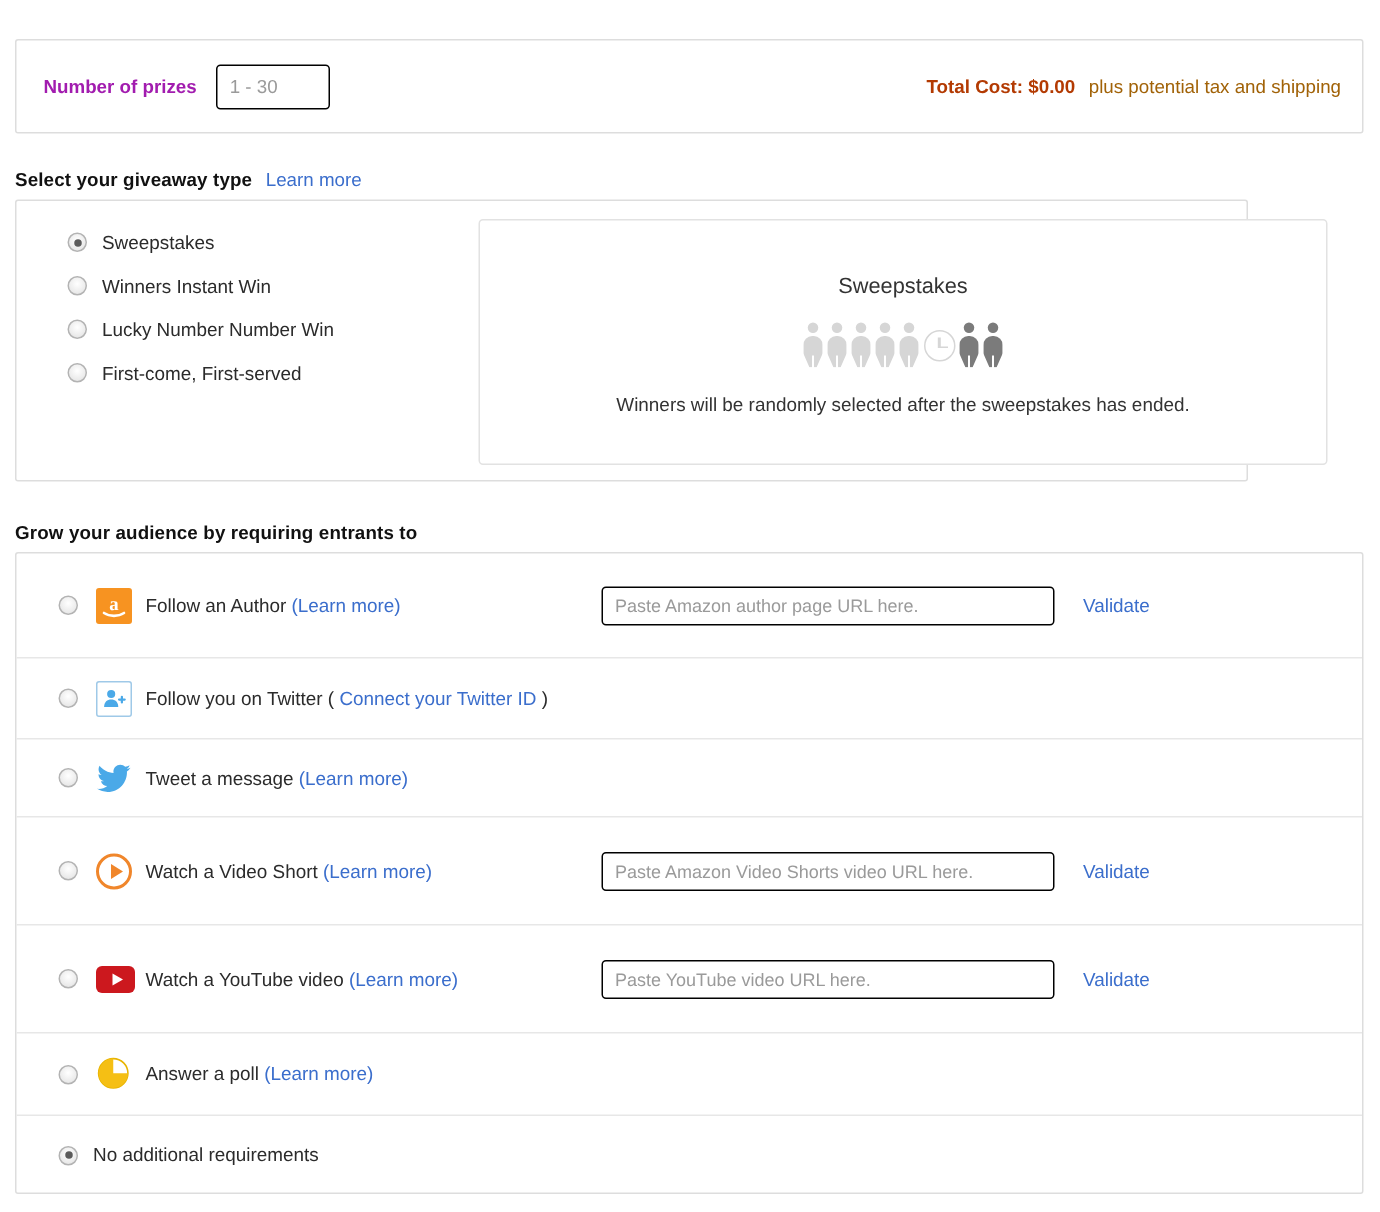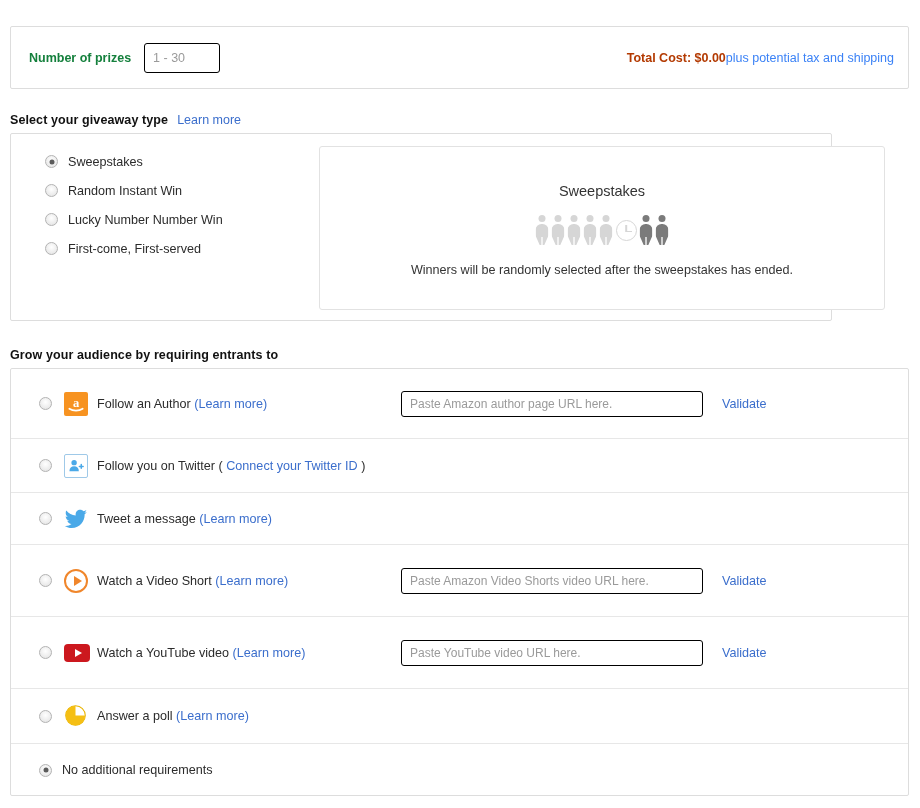--- a/index.html
+++ b/index.html
@@ -36,21 +36,21 @@
   #prize-heading { position: absolute; left: 10px; top: 4px; }
   #prize-card {
     position: absolute; left: 10px; top: 26px;
     width: 899px; height: 63px;
   }
   #prize-row {
     display: flex; align-items: center; height: 100%;
     padding: 0 14px 0 18px;
   }
   #prize-label {
-    font-size: 12.5px; font-weight: bold; color: #15803d;
+    font-size: 12.5px; font-weight: bold; color: #a21caf;
     margin-right: 13px;
   }
   .text-input {
     border: 1px solid #000000;
     border-radius: 3px;
     background: #ffffff;
     font-family: "Liberation Sans", sans-serif;
     font-size: 12.5px;
     color: #333333;
     padding: 0 8px;
@@ -60,21 +60,21 @@
   #prizes-input { width: 76px; height: 30px; }
 
   #cost-wrap {
     margin-left: auto; display: flex; align-items: baseline;
     white-space: nowrap;
   }
   #total-cost {
     color: #b33a02; font-size: 12.5px; font-weight: bold;
   }
   #cost-note {
-    color: #3b82f6; font-size: 12.5px; margin-left: 0;
+    color: #a16207; font-size: 12.5px; margin-left: 9px;
   }
 
   
   #type-heading { position: absolute; left: 10px; top: 113px; display: flex; align-items: baseline; }
   #type-heading .link { font-size: 12.5px; margin-left: 9px; }
   #type-card {
     position: absolute; left: 10px; top: 133px;
     width: 822px; height: 188px;
   }
   #type-options {
@@ -239,21 +239,21 @@
 
   <div class="card" id="type-card">
 
     <div id="type-options">
       <div class="radio-row">
         <span class="radio checked"></span>
         <span class="radio-label">Sweepstakes</span>
       </div>
       <div class="radio-row">
         <span class="radio"></span>
-        <span class="radio-label">Random Instant Win</span>
+        <span class="radio-label">Winners Instant Win</span>
       </div>
       <div class="radio-row">
         <span class="radio"></span>
         <span class="radio-label">Lucky Number Number Win</span>
       </div>
       <div class="radio-row">
         <span class="radio"></span>
         <span class="radio-label">First-come, First-served</span>
       </div>
     </div>

